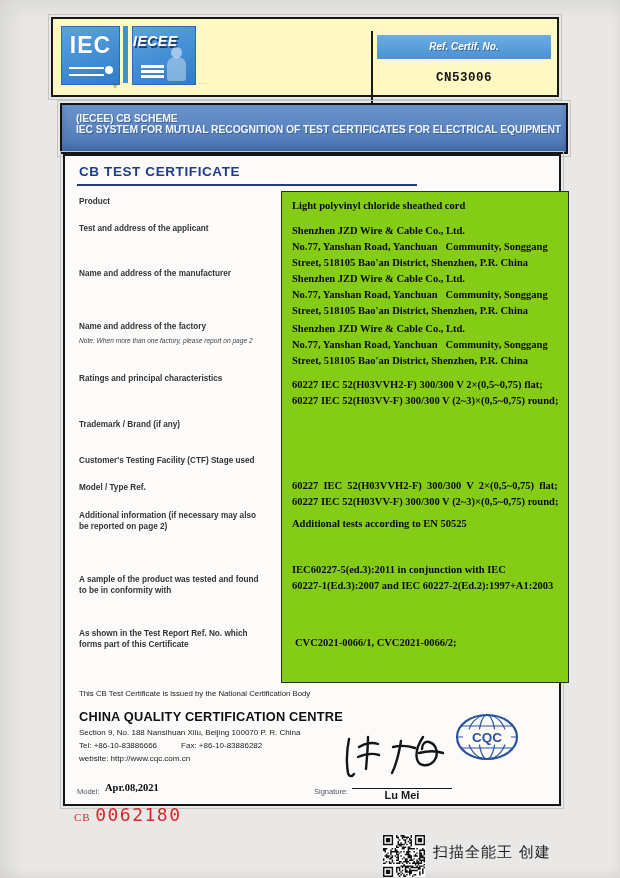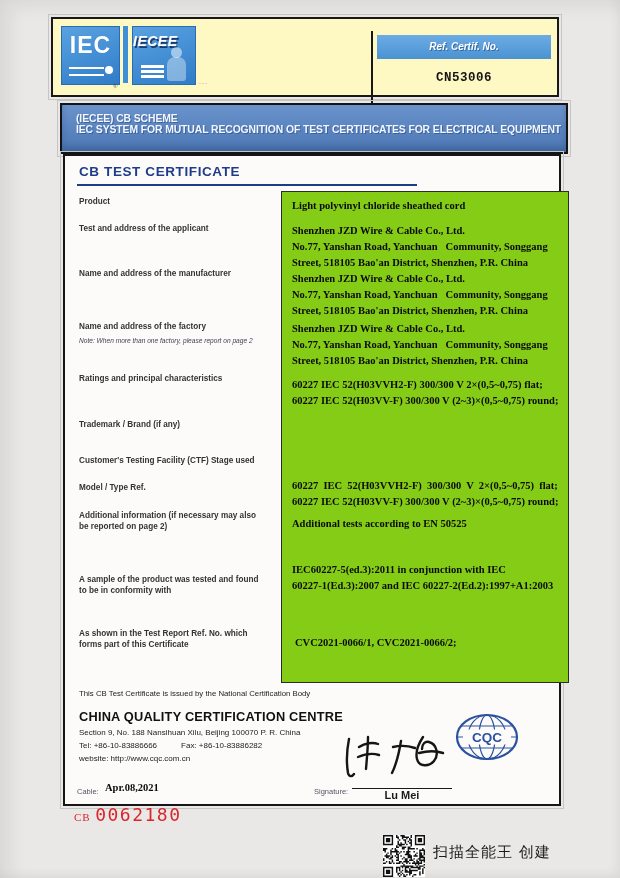--- a/index.html
+++ b/index.html
@@ -196,21 +196,21 @@
       <ellipse cx="33" cy="25" rx="30" ry="22" fill="none" stroke="#2a52a0" stroke-width="2.2"></ellipse>
       <ellipse cx="33" cy="25" rx="19" ry="22" fill="none" stroke="#2a52a0" stroke-width="1.2"></ellipse>
       <ellipse cx="33" cy="25" rx="8" ry="22" fill="none" stroke="#2a52a0" stroke-width="1.2"></ellipse>
       <line x1="8" y1="14" x2="58" y2="14" stroke="#2a52a0" stroke-width="1.2"></line>
       <line x1="4" y1="25" x2="62" y2="25" stroke="#2a52a0" stroke-width="1.2"></line>
       <line x1="8" y1="36" x2="58" y2="36" stroke="#2a52a0" stroke-width="1.2"></line>
       <rect x="9" y="17.5" width="48" height="15" fill="#fcfbf9"></rect>
       <text x="33" y="29.5" text-anchor="middle" font-family="Liberation Sans, sans-serif" font-size="13.5" font-weight="bold" fill="#2a52a0">CQC</text>
     </svg>
 
-    <div class="date-lbl">Cable:</div>
+    <div class="date-lbl">Model:</div>
     <div class="date-val">Apr.08,2021</div>
     <div class="sig-lbl">Signature:</div>
     <svg class="sig-hand" width="120" height="52" viewBox="0 0 120 52">
       <g fill="none" stroke="#151515" stroke-width="2.4" stroke-linecap="round">
         <path d="M14,8 C12,18 11,30 13,42 C14,46 17,46 19,43"></path>
         <path d="M24,16 C30,12 38,11 43,13"></path>
         <path d="M33,6 C33,16 32,26 31,38"></path>
         <path d="M23,26 C30,23 38,22 44,24"></path>
         <path d="M66,10 C64,22 61,34 57,42"></path>
         <path d="M58,16 C66,14 74,15 80,17"></path>

